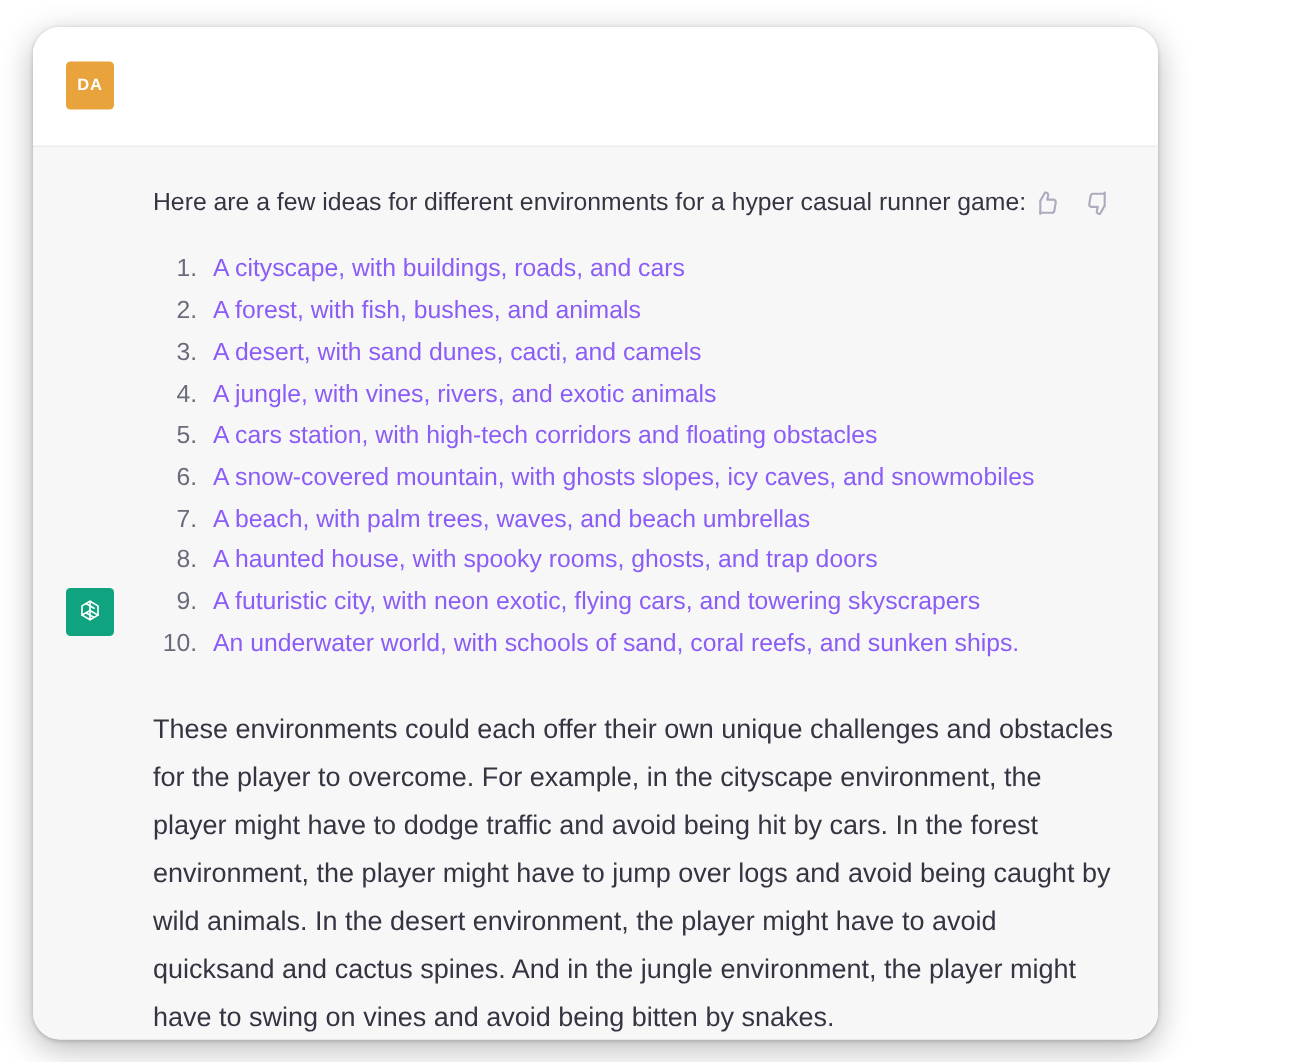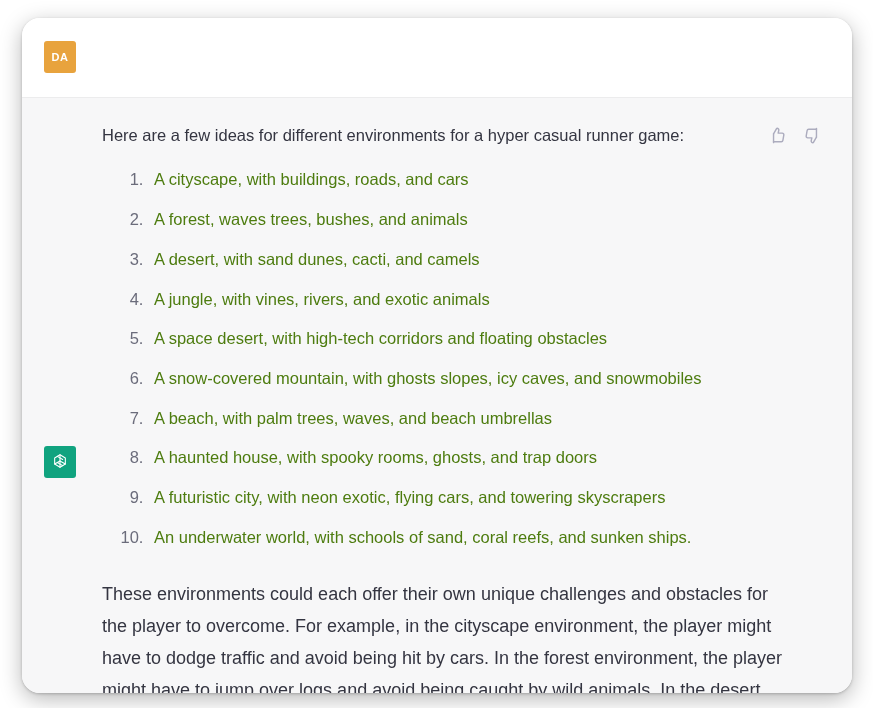--- a/index.html
+++ b/index.html
@@ -16,21 +16,21 @@
     position: relative;
     width: 873px;
     height: 708px;
     background: #ffffff;
   }
 
   .chat-card {
     position: absolute;
     left: 22px;
     top: 18px;
-    width: 830px;
+    width: 750px;
     height: 675px;
     background: #ffffff;
     border-radius: 18px;
     box-shadow: 0 6px 22px rgba(0,0,0,0.28), 0 1px 3px rgba(0,0,0,0.20);
     overflow: hidden;
   }
 
   
   .turn-user {
     display: flex;
@@ -104,23 +104,23 @@
 
   ol.idea-list {
     margin: 18px 0 26px 0;
     padding-left: 34px;
     list-style-position: outside;
   }
 
   ol.idea-list li {
     font-size: 16.5px;
     line-height: 1.68;
-    color: #4d7c0f;
+    color: #8b5cf6;
     padding-left: 6px;
-    margin: 12px;
+    margin: 0;
   }
 
   ol.idea-list li::marker {
     color: #6b6c7b;
   }
 
   .closing-para {
     margin: 24px 0 0 0;
     font-size: 18px;
     line-height: 1.78;
@@ -172,24 +172,24 @@
           </svg>
         </span>
       </div>
 
       <div class="msg-body">
         <div class="assistant-text">
           <p class="intro-line">Here are a few ideas for different environments for a hyper casual runner game:</p>
 
           <ol class="idea-list">
             <li>A cityscape, with buildings, roads, and cars</li>
-            <li>A forest, waves trees, bushes, and animals</li>
+            <li>A forest, with fish, bushes, and animals</li>
             <li>A desert, with sand dunes, cacti, and camels</li>
             <li>A jungle, with vines, rivers, and exotic animals</li>
-            <li>A space desert, with high-tech corridors and floating obstacles</li>
+            <li>A cars station, with high-tech corridors and floating obstacles</li>
             <li>A snow-covered mountain, with ghosts slopes, icy caves, and snowmobiles</li>
             <li>A beach, with palm trees, waves, and beach umbrellas</li>
             <li>A haunted house, with spooky rooms, ghosts, and trap doors</li>
             <li>A futuristic city, with neon exotic, flying cars, and towering skyscrapers</li>
             <li>An underwater world, with schools of sand, coral reefs, and sunken ships.</li>
           </ol>
 
           <p class="closing-para">These environments could each offer their own unique challenges and obstacles for the player to overcome. For example, in the cityscape environment, the player might have to dodge traffic and avoid being hit by cars. In the forest environment, the player might have to jump over logs and avoid being caught by wild animals. In the desert environment, the player might have to avoid quicksand and cactus spines. And in the jungle environment, the player might have to swing on vines and avoid being bitten by snakes.</p>
         </div>
       </div>

